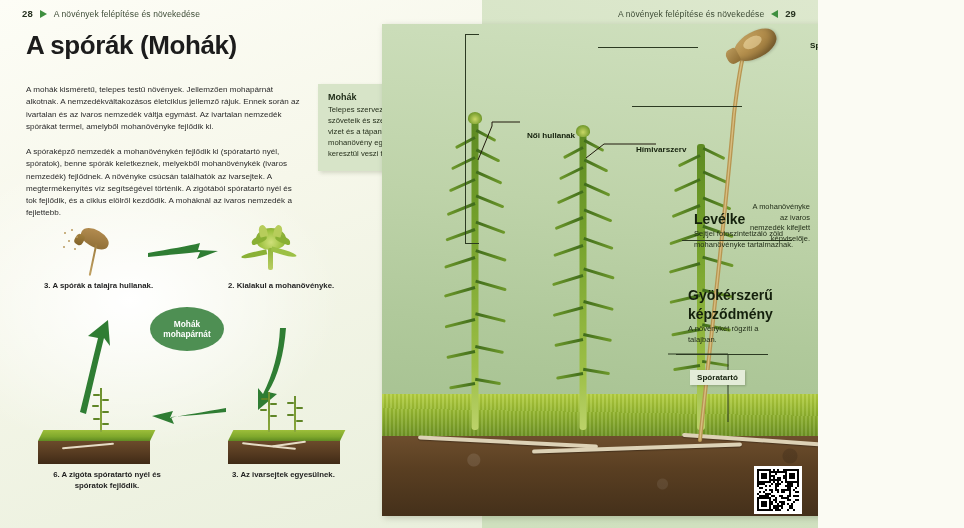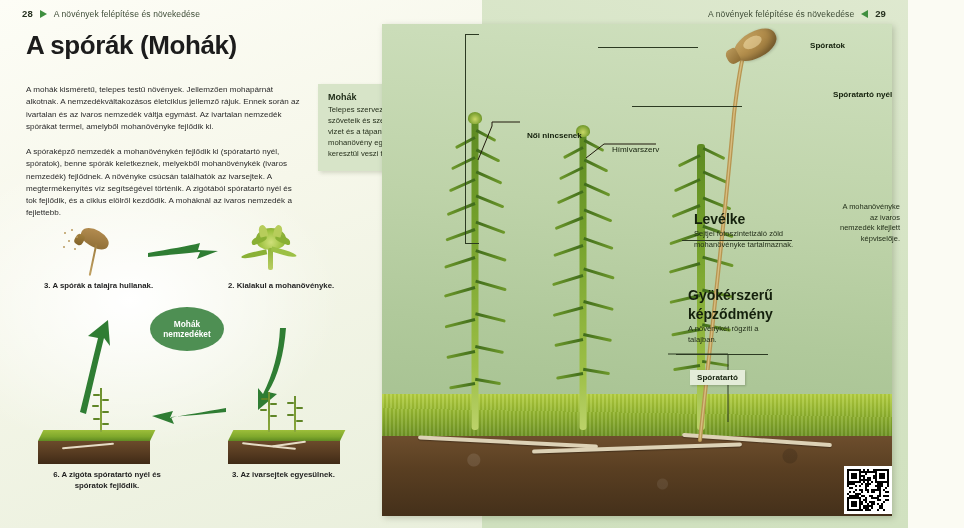--- a/index.html
+++ b/index.html
@@ -1,21 +1,21 @@
 <!DOCTYPE html>
 <html><head>
 <meta charset="utf-8">
 <style>
   html,body{margin:0;padding:0;}
   body{
     width:964px;height:528px;overflow:hidden;
     font-family:"Liberation Sans", sans-serif;
     background:#fbfbf3;
   }
-  #page{position:relative;width:908px;height:528px;overflow:hidden;}
+  #page{position:relative;width:818px;height:528px;overflow:hidden;}
 
   
   .left-page{
     position:absolute;left:0;top:0;width:482px;height:528px;
     background:
       radial-gradient(ellipse 300px 220px at 130px 300px, #ffffff 0%, rgba(255,255,255,0) 70%),
       linear-gradient(160deg,#fdfdf6 0%,#f6f7ea 40%,#e9efdc 100%);
   }
   .right-page{
     position:absolute;left:482px;top:0;width:482px;height:528px;
@@ -236,21 +236,21 @@
     <div style="position:absolute;left:21px;top:3px;width:8px;height:12px;background:#b7cd5b;border-radius:50% 50% 10% 10%;transform:rotate(-14deg);"></div>
     <div style="position:absolute;left:36px;top:3px;width:8px;height:12px;background:#b7cd5b;border-radius:50% 50% 10% 10%;transform:rotate(14deg);"></div>
     <div style="position:absolute;left:30px;top:26px;width:5px;height:22px;background:linear-gradient(180deg,#8fb43a,#b9ce63);border-radius:2px;"></div>
     <div style="position:absolute;left:33px;top:28px;width:26px;height:5px;background:#9cc045;border-radius:0 60% 60% 0;transform:rotate(16deg);"></div>
     <div style="position:absolute;left:3px;top:30px;width:26px;height:5px;background:#8ab136;border-radius:60% 0 0 60%;transform:rotate(-12deg);"></div>
   </div>
   <div class="cap c2">2. Kialakul a mohanövényke.</div>
 
   <div class="cycle-label">
     <span>Mohák</span>
-    <span>nemzedéket</span>
+    <span>mohapárnát</span>
   </div>
 
   <div class="arrow" style="left:252px;top:328px;">
     <svg width="46" height="86" viewBox="0 0 46 86">
         <path d="M34 0 C32 26, 26 48, 16 64 L25 66 L6 82 L6 60 L11 66 C21 46, 27 24, 28 0 Z" fill="#2f7d33"></path>
       </svg>
   </div>
 
   <div class="arrow" style="left:76px;top:318px;">
     <svg width="44" height="96" viewBox="0 0 44 96">
@@ -399,22 +399,22 @@
     <svg style="position:absolute;left:186px;top:110px;width:90px;height:32px;">
       <path d="M88 10 L36 10 L18 24" stroke="#20190c" stroke-width="1" fill="none"></path>
     </svg>
     <svg style="position:absolute;left:286px;top:328px;width:80px;height:80px;">
       <path d="M0 2 L60 2 L60 70" stroke="#2c3a22" stroke-width="1" fill="none"></path>
     </svg>
   </div>
 
   <div class="lbl" style="left:810px;top:41px;font-weight:bold;">Spóratok</div>
   <div class="lbl" style="left:833px;top:90px;font-weight:bold;">Spóratartó nyél</div>
-  <div class="lbl" style="left:527px;top:131px;font-weight:bold;">Női nincsenek</div>
-  <div class="lbl" style="left:612px;top:145px;font-weight:normal;">Hímivarszerv</div>
+  <div class="lbl" style="left:527px;top:131px;font-weight:bold;">Női hullanak</div>
+  <div class="lbl" style="left:636px;top:145px;font-weight:bold;">Hímivarszerv</div>
 
 
   <div class="lbl" style="left:694px;top:210px;width:100px;">
     <b>Levélke</b><br>
     <span class="desc">Sejtjei fotoszintetizáló zöld mohanövényke tartalmaznak.</span>
   </div>
 
   <div class="lbl" style="left:688px;top:286px;width:94px;">
     <b>Gyökérszerű</b><br>
     <b>képződmény</b><br>

